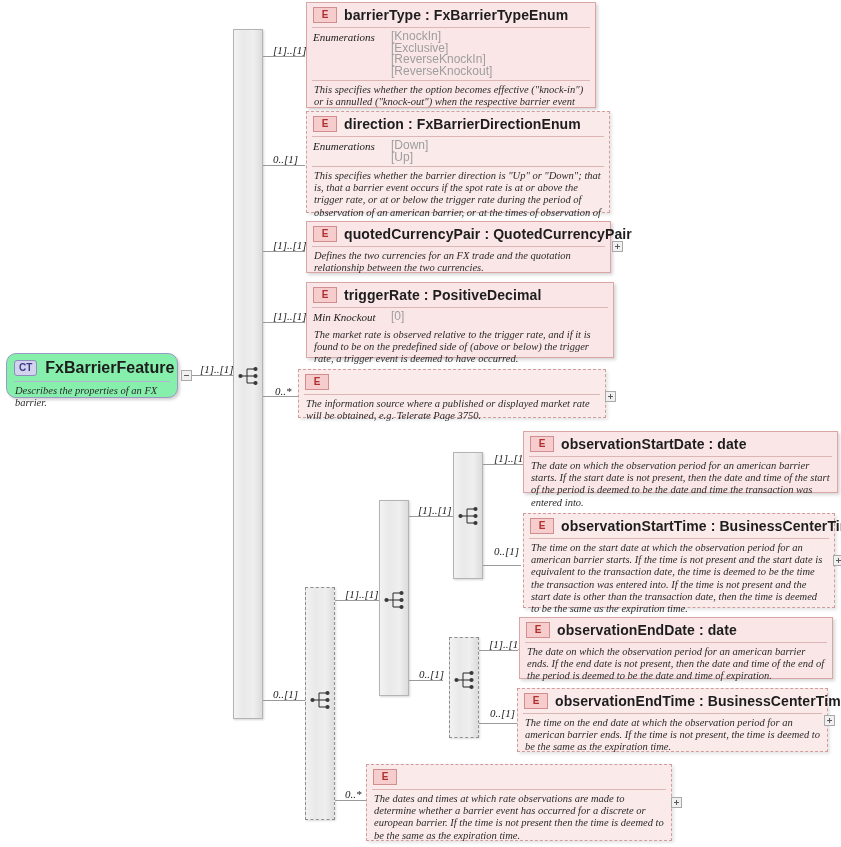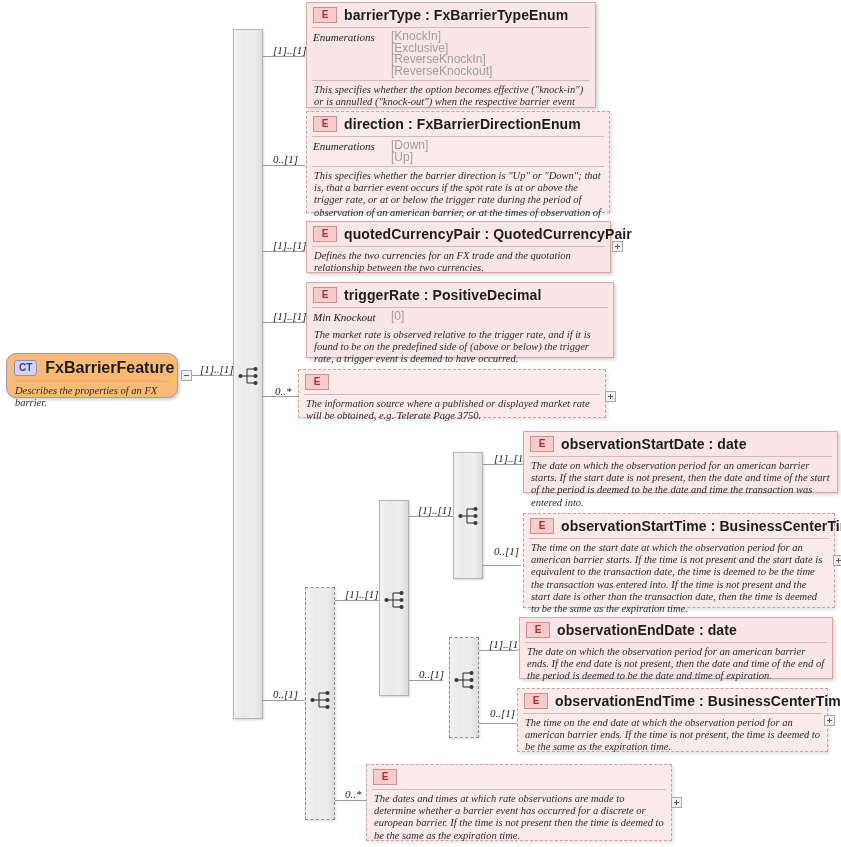--- a/index.html
+++ b/index.html
@@ -151,21 +151,21 @@
     position: absolute;
     background: #5a5a5a;
   }
   .plusbox::before { left: 2px; right: 2px; top: 4px; height: 1px; }
   .plusbox::after  { top: 2px; bottom: 2px; left: 4px; width: 1px; }
 
   
   .ctbox {
     position: absolute;
     box-sizing: border-box;
-    background: #fdba74;
+    background: #86efac;
     border: 1px solid #9a9ac4;
     border-radius: 10px;
     box-shadow: 2px 2px 3px rgba(0,0,0,0.18);
   }
   .ct-head {
     display: flex;
     align-items: center;
     gap: 8px;
     padding: 5px 8px 4px 7px;
   }

